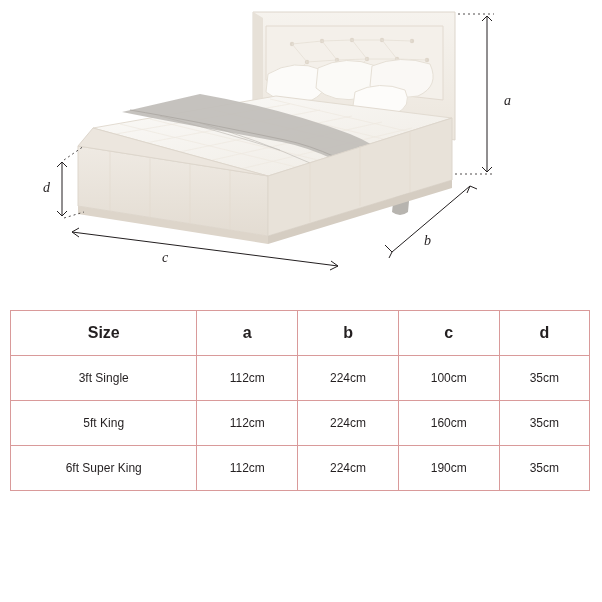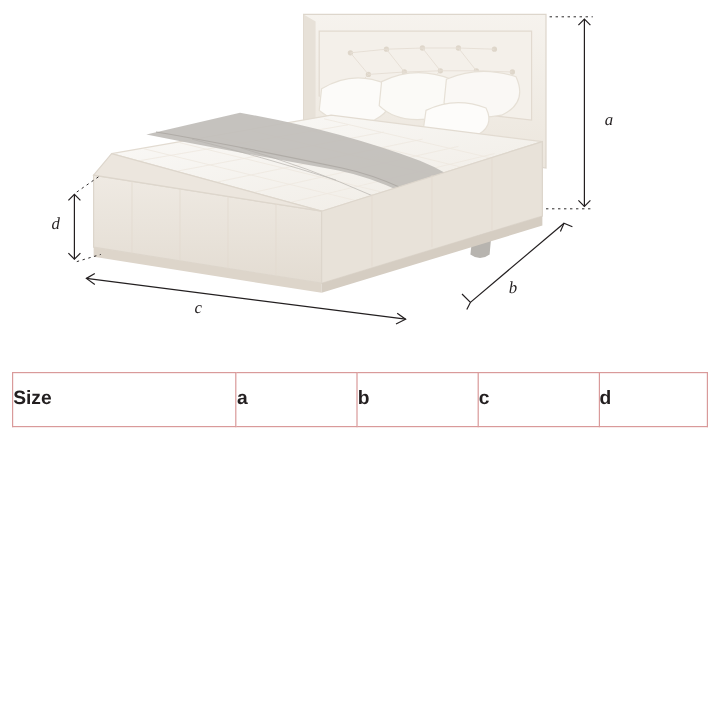--- a/index.html
+++ b/index.html
@@ -51,21 +51,21 @@
     position: absolute;
     left: 10px;
     top: 310px;
     width: 580px;
     border-collapse: collapse;
     table-layout: fixed;
   }
   #size-table td, #size-table th {
     border: 1px solid #d99a9a;
     height: 44px;
-    text-align: left;
+    text-align: center;
     vertical-align: middle;
     font-size: 12px;
     color: #231f20;
     padding: 0;
   }
   #size-table th {
     font-size: 16px;
     font-weight: bold;
   }
   #size-table col.c-size { width: 32.2%; }
@@ -234,16 +234,37 @@
     <thead>
       <tr>
         <th>Size</th>
         <th>a</th>
         <th>b</th>
         <th>c</th>
         <th>d</th>
       </tr>
     </thead>
     <tbody>
+      <tr>
+        <td class="cell-label">3ft Single</td>
+        <td class="cell-label">112cm</td>
+        <td class="cell-label">224cm</td>
+        <td class="cell-label">100cm</td>
+        <td class="cell-label">35cm</td>
+      </tr>
+      <tr>
+        <td class="cell-label">5ft King</td>
+        <td class="cell-label">112cm</td>
+        <td class="cell-label">224cm</td>
+        <td class="cell-label">160cm</td>
+        <td class="cell-label">35cm</td>
+      </tr>
+      <tr>
+        <td class="cell-label">6ft Super King</td>
+        <td class="cell-label">112cm</td>
+        <td class="cell-label">224cm</td>
+        <td class="cell-label">190cm</td>
+        <td class="cell-label">35cm</td>
+      </tr>
     </tbody>
   </table>
 
 </div>
 
 </body></html>

